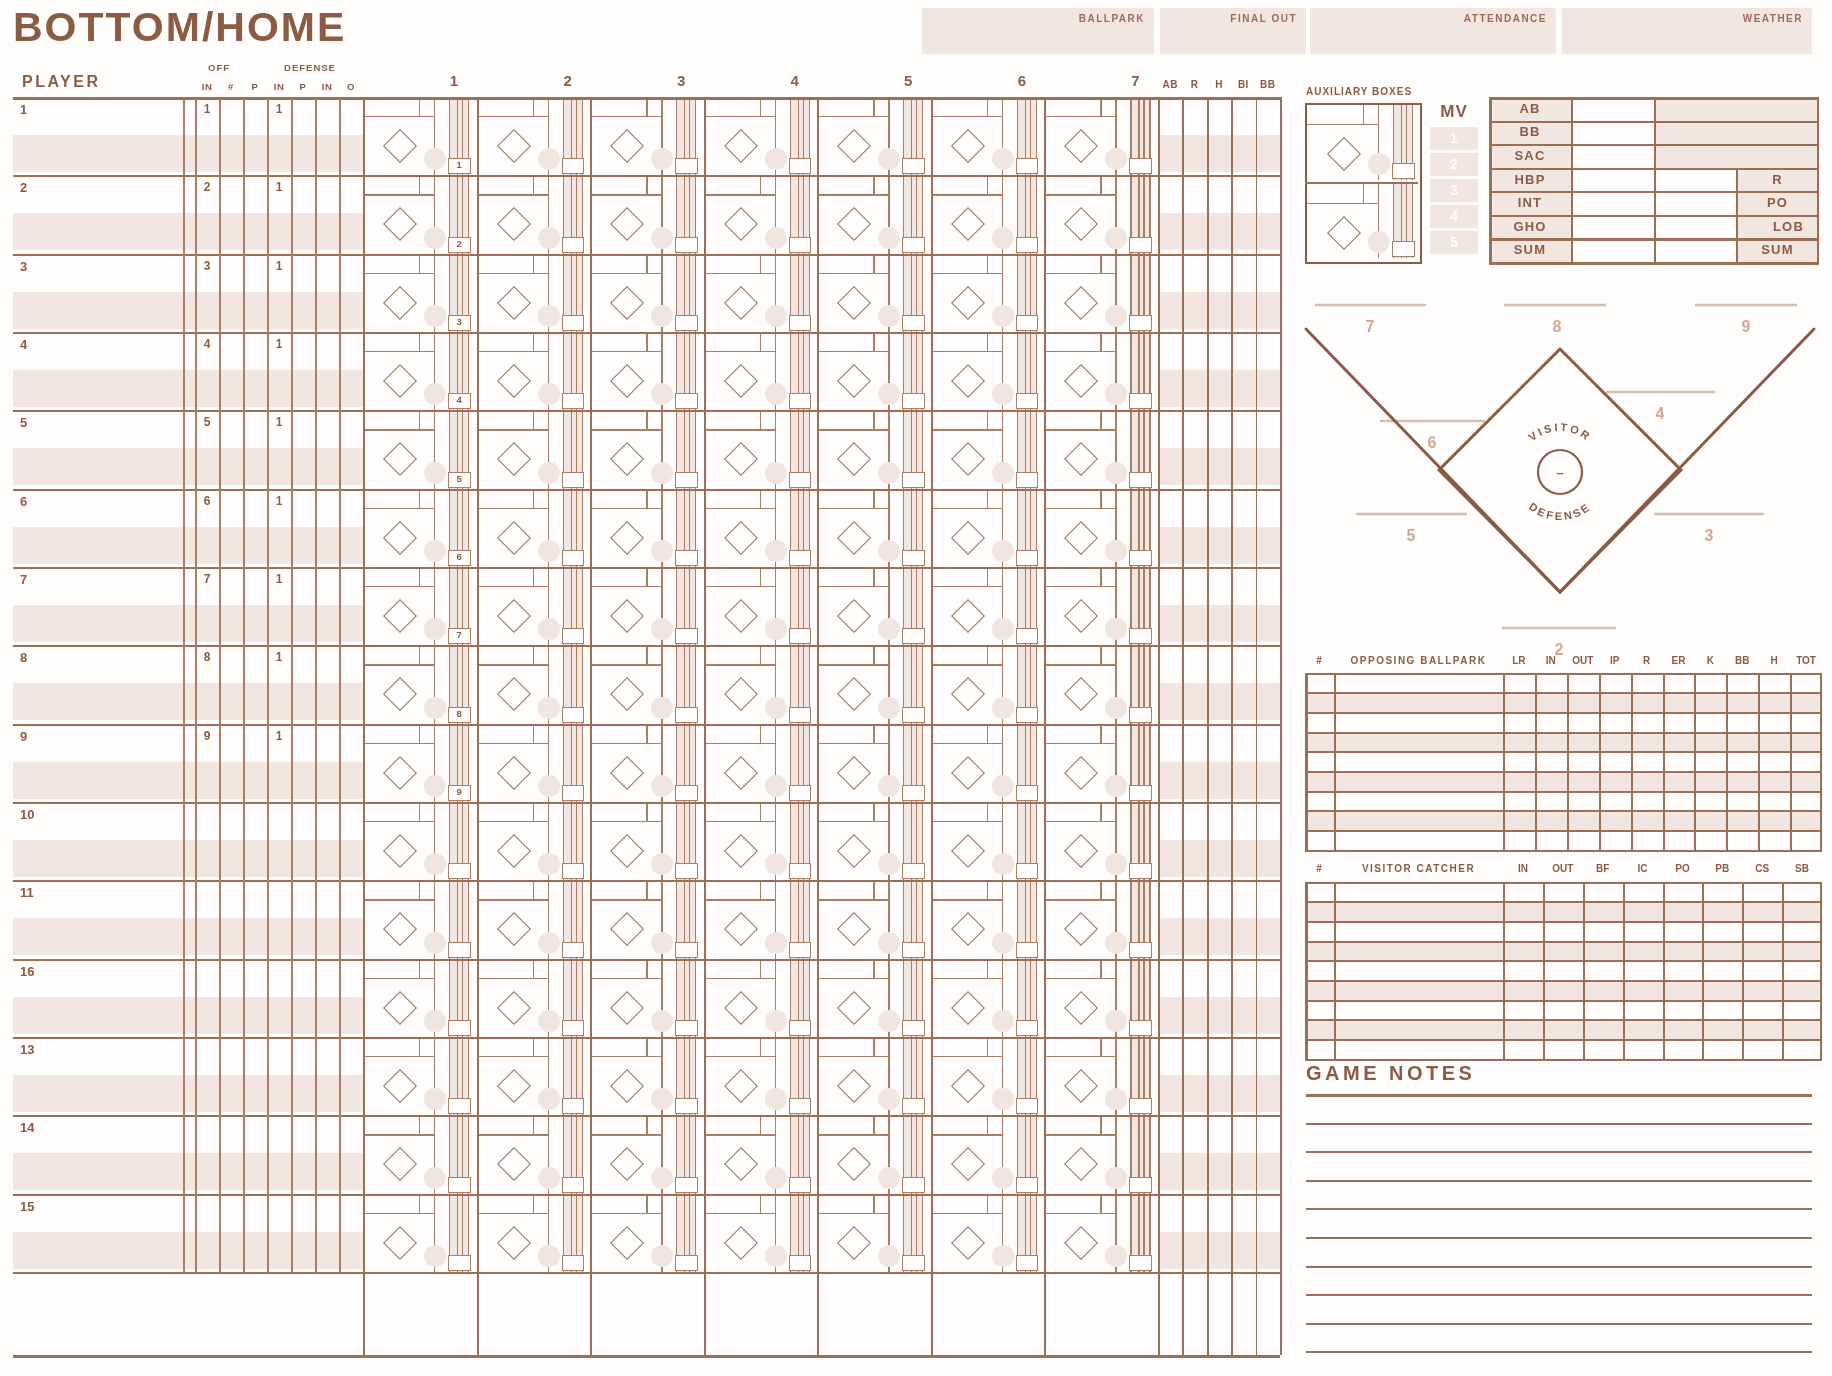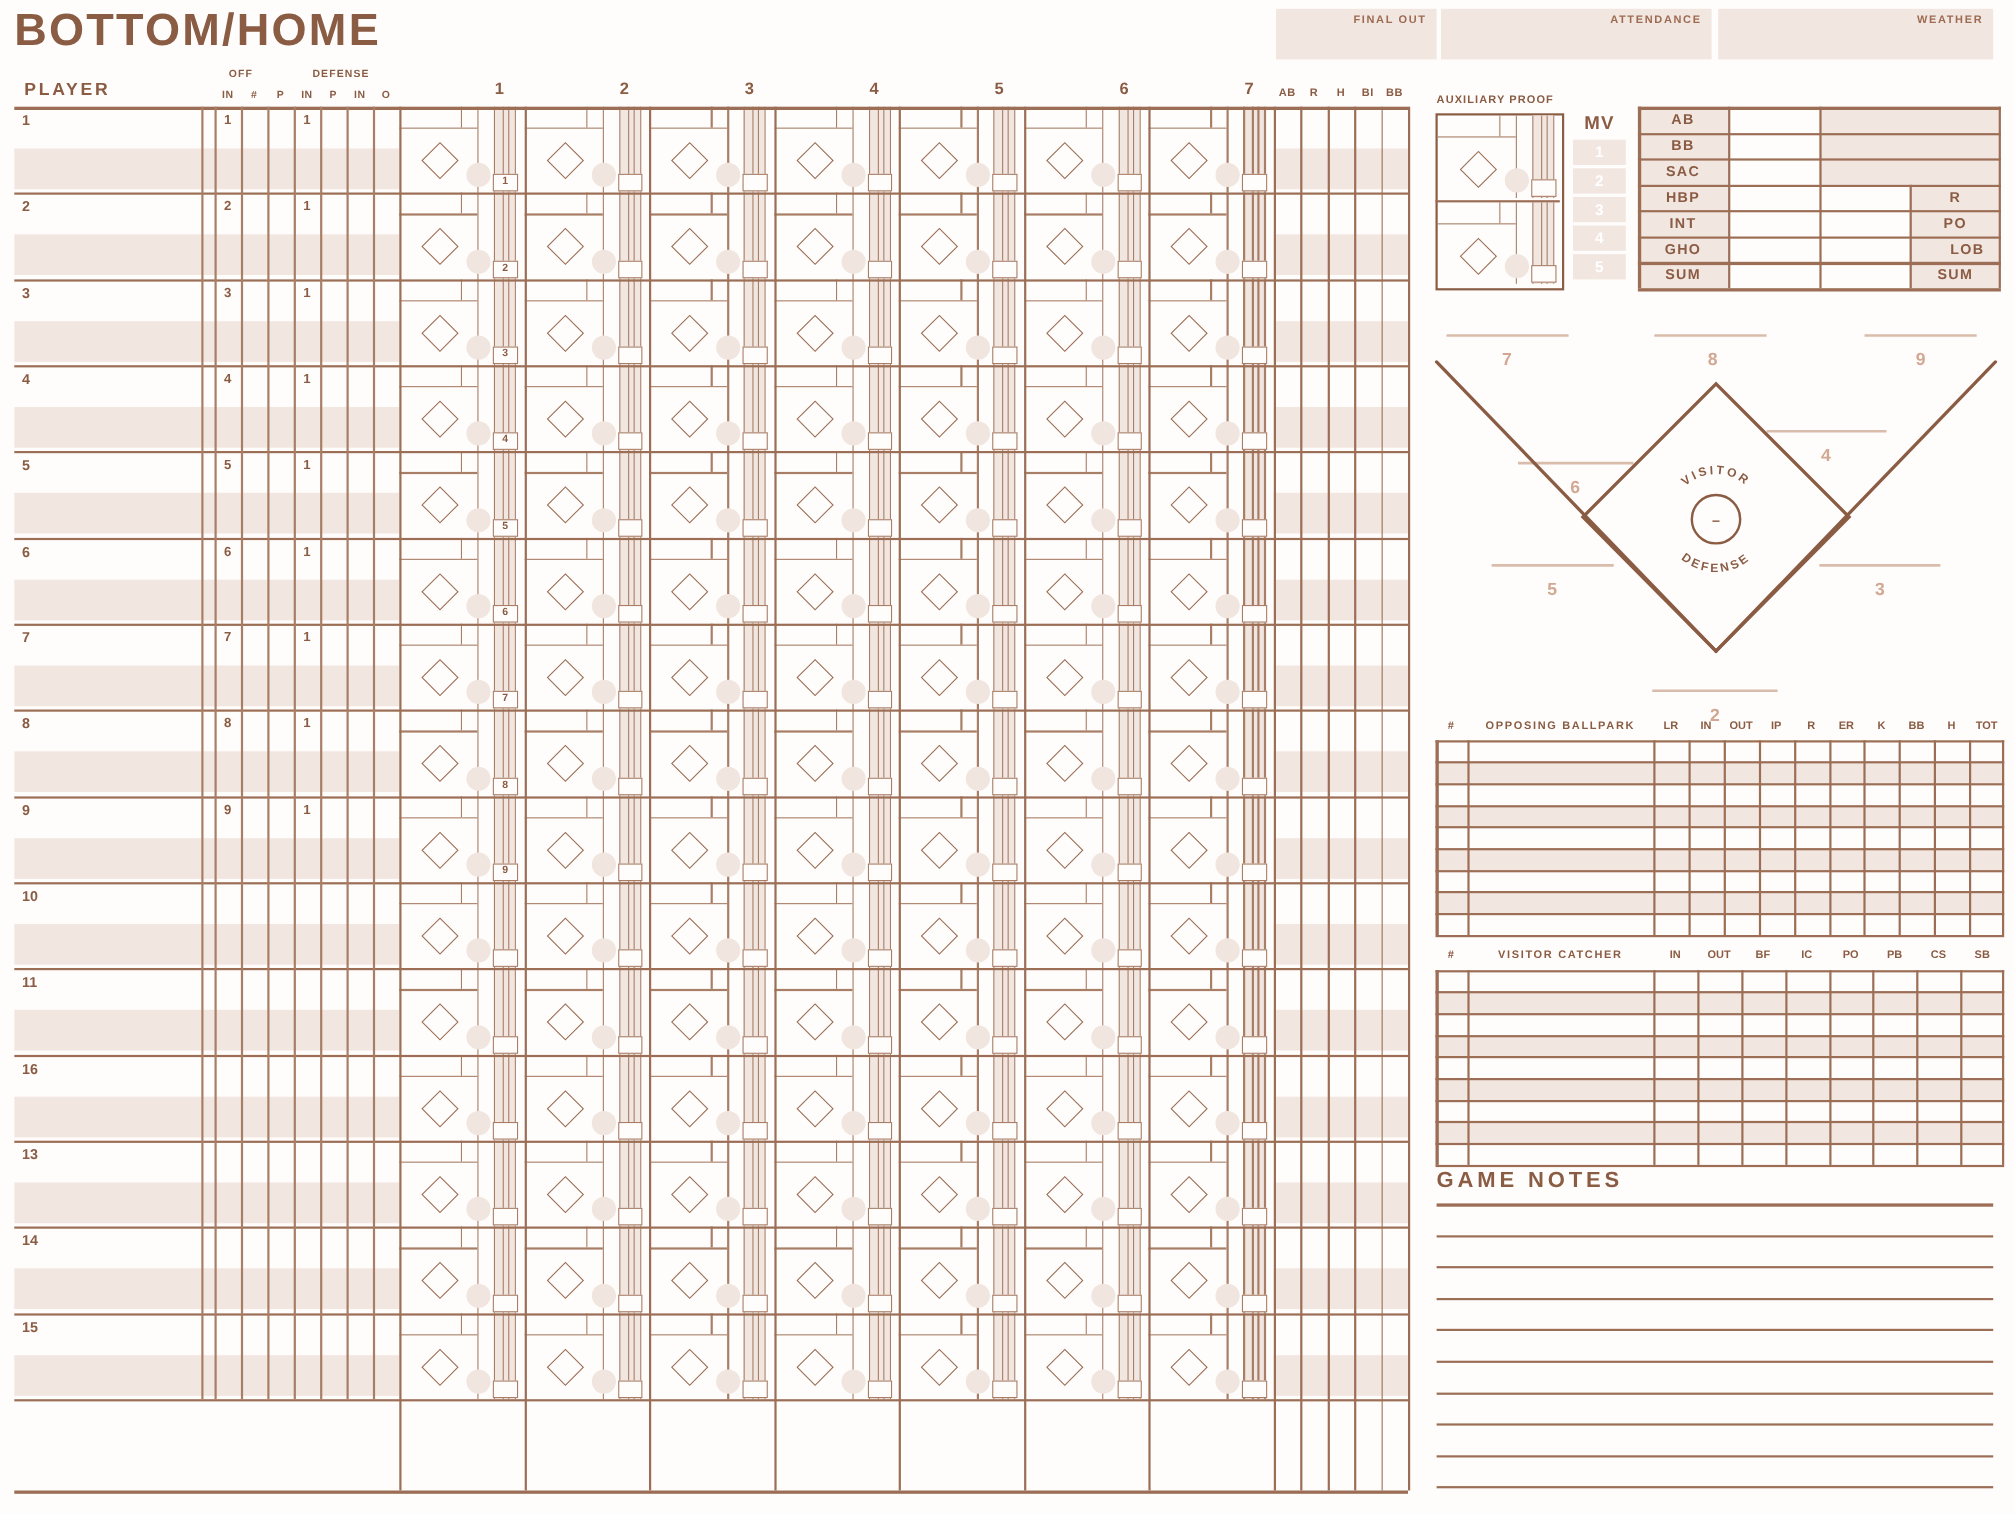--- a/index.html
+++ b/index.html
@@ -24,35 +24,38 @@
                  text-align:center;}
   svg text{font-family:"Liberation Sans",sans-serif;}
 </style>
 </head>
 <body>
 
 <div id="page">
 
   <div id="title" class="lbl">BOTTOM/HOME</div>
 
+  <div class="fieldbox" style="left:922px;width:232px;">
+    <span>BALLPARK</span>
+    </div>
   <div class="fieldbox" style="left:1160px;width:146px;">
     <span>FINAL OUT</span>
     </div>
   <div class="fieldbox" style="left:1310px;width:246px;">
     <span>ATTENDANCE</span>
     </div>
   <div class="fieldbox" style="left:1562px;width:250px;">
     <span>WEATHER</span>
     </div>
 
   <div class="lbl" style="left:22px;top:73px;font-size:16px;letter-spacing:2.5px;">PLAYER</div>
   <div class="lbl ctr" style="left:219px;top:62px;font-size:9.5px;letter-spacing:1px;">OFF</div>
   <div class="lbl ctr" style="left:310px;top:62px;font-size:9.5px;letter-spacing:1px;">DEFENSE</div>
 
-  <div class="lbl" style="left:1306px;top:86px;font-size:10px;letter-spacing:1px;">AUXILIARY PROOF</div>
+  <div class="lbl" style="left:1306px;top:86px;font-size:10px;letter-spacing:1px;">AUXILIARY BOXES</div>
   <div class="lbl ctr" style="left:1454px;top:102px;font-size:17px;letter-spacing:1px;">MV</div>
   <div class="lbl" style="left:1654px;top:97px;width:165px;height:70px;line-height:70px;text-align:center;font-size:27px;letter-spacing:4px;">PROOF</div>
   <div class="lbl" style="left:1306px;top:1062px;font-size:20px;letter-spacing:3.5px;">GAME NOTES</div>
   <div class="abs" style="left:1306px;top:1095px;width:506px;height:260px;"></div>
 
   <svg class="abs" style="left:1300px;top:290px;" width="532" height="372" viewBox="0 0 532 372">
     <defs>
       <path id="arcTop" d="M 219,182 A 41,41 0 0 1 301,182"></path>
       <path id="arcBot" d="M 212,182 A 48,48 0 0 0 308,182"></path>
     </defs>

